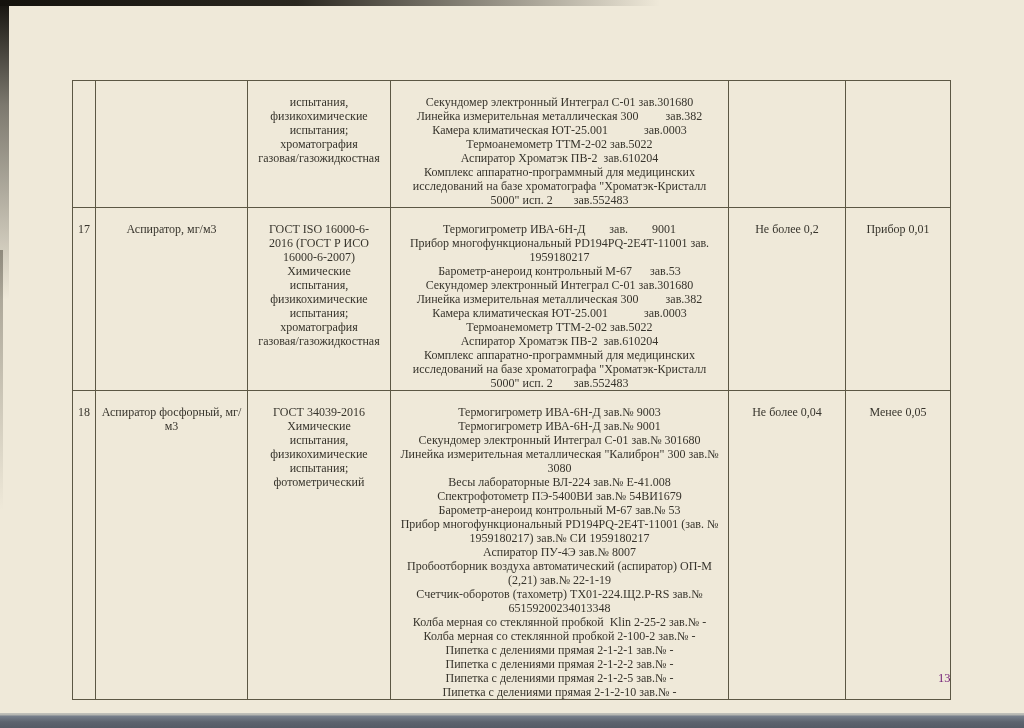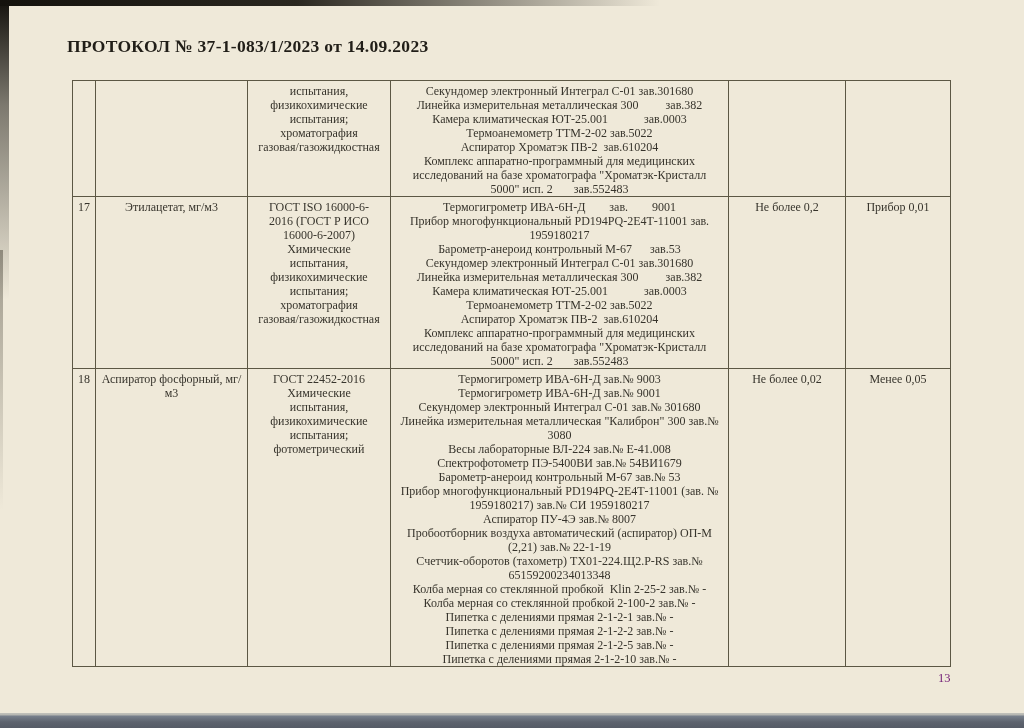--- a/index.html
+++ b/index.html
@@ -48,21 +48,21 @@
   table.protocol {
     position: absolute;
     left: 72px; top: 80px;
     width: 878px;
     border-collapse: collapse;
     table-layout: fixed;
   }
   table.protocol td {
     border: 1px solid #5c5744;
     vertical-align: top;
-    padding: 3px 2px 0 2px;
+    padding: 14px 2px 0 2px;
     font-size: 12px;
     line-height: 14px;
     color: #37342c;
     text-align: center;
     white-space: pre-wrap;
     overflow: hidden;
     word-wrap: break-word;
   }
   tr.row-cont   { height: 115px; }
   tr.row-17     { height: 126px; }
@@ -76,21 +76,20 @@
 </style>
 </head>
 <body>
 
 <div class="page">
 
   <div class="scan-edge-top"></div>
   <div class="scan-edge-left"></div>
   <div class="scan-edge-left-thin"></div>
 
-  <div class="doc-title">ПРОТОКОЛ № 37-1-083/1/2023 от 14.09.2023</div>
 
   <table class="protocol">
     <colgroup>
       <col style="width:23px">
       <col style="width:152px">
       <col style="width:143px">
       <col style="width:338px">
       <col style="width:117px">
       <col style="width:105px">
     </colgroup>
@@ -109,21 +108,21 @@
 Термоанемометр ТТМ-2-02 зав.5022
 Аспиратор Хроматэк ПВ-2  зав.610204
 Комплекс аппаратно-программный для медицинских
 исследований на базе хроматографа "Хроматэк-Кристалл
 5000" исп. 2       зав.552483</td>
         <td></td>
         <td></td>
       </tr>
       <tr class="row-17">
         <td>17</td>
-        <td>Этилацетат, мг/м3</td>
+        <td>Аспиратор, мг/м3</td>
         <td>ГОСТ ISO 16000-6-
 2016 (ГОСТ Р ИСО
 16000-6-2007)
 Химические
 испытания,
 физикохимические
 испытания;
 хроматография
 газовая/газожидкостная</td>
         <td>Термогигрометр ИВА-6Н-Д        зав.        9001
@@ -137,21 +136,21 @@
 Аспиратор Хроматэк ПВ-2  зав.610204
 Комплекс аппаратно-программный для медицинских
 исследований на базе хроматографа "Хроматэк-Кристалл
 5000" исп. 2       зав.552483</td>
         <td>Не более 0,2</td>
         <td>Прибор 0,01</td>
       </tr>
       <tr class="row-18">
         <td>18</td>
         <td>Аспиратор фосфорный, мг/м3</td>
-        <td>ГОСТ 22452-2016
+        <td>ГОСТ 34039-2016
 Химические
 испытания,
 физикохимические
 испытания;
 фотометрический</td>
         <td>Термогигрометр ИВА-6Н-Д зав.№ 9003
 Термогигрометр ИВА-6Н-Д зав.№ 9001
 Секундомер электронный Интеграл С-01 зав.№ 301680
 Линейка измерительная металлическая "Калиброн" 300 зав.№
 3080
@@ -164,21 +163,21 @@
 Пробоотборник воздуха автоматический (аспиратор) ОП-М
 (2,21) зав.№ 22-1-19
 Счетчик-оборотов (тахометр) ТХ01-224.Щ2.P-RS зав.№
 65159200234013348
 Колба мерная со стеклянной пробкой  Klin 2-25-2 зав.№ -
 Колба мерная со стеклянной пробкой 2-100-2 зав.№ -
 Пипетка с делениями прямая 2-1-2-1 зав.№ -
 Пипетка с делениями прямая 2-1-2-2 зав.№ -
 Пипетка с делениями прямая 2-1-2-5 зав.№ -
 Пипетка с делениями прямая 2-1-2-10 зав.№ -</td>
-        <td>Не более 0,02</td>
+        <td>Не более 0,04</td>
         <td>Менее 0,05</td>
       </tr>
     </tbody>
   </table>
 
   <div class="page-number">13</div>
 
   <div class="scanner-bed"></div>
 </div>
 

